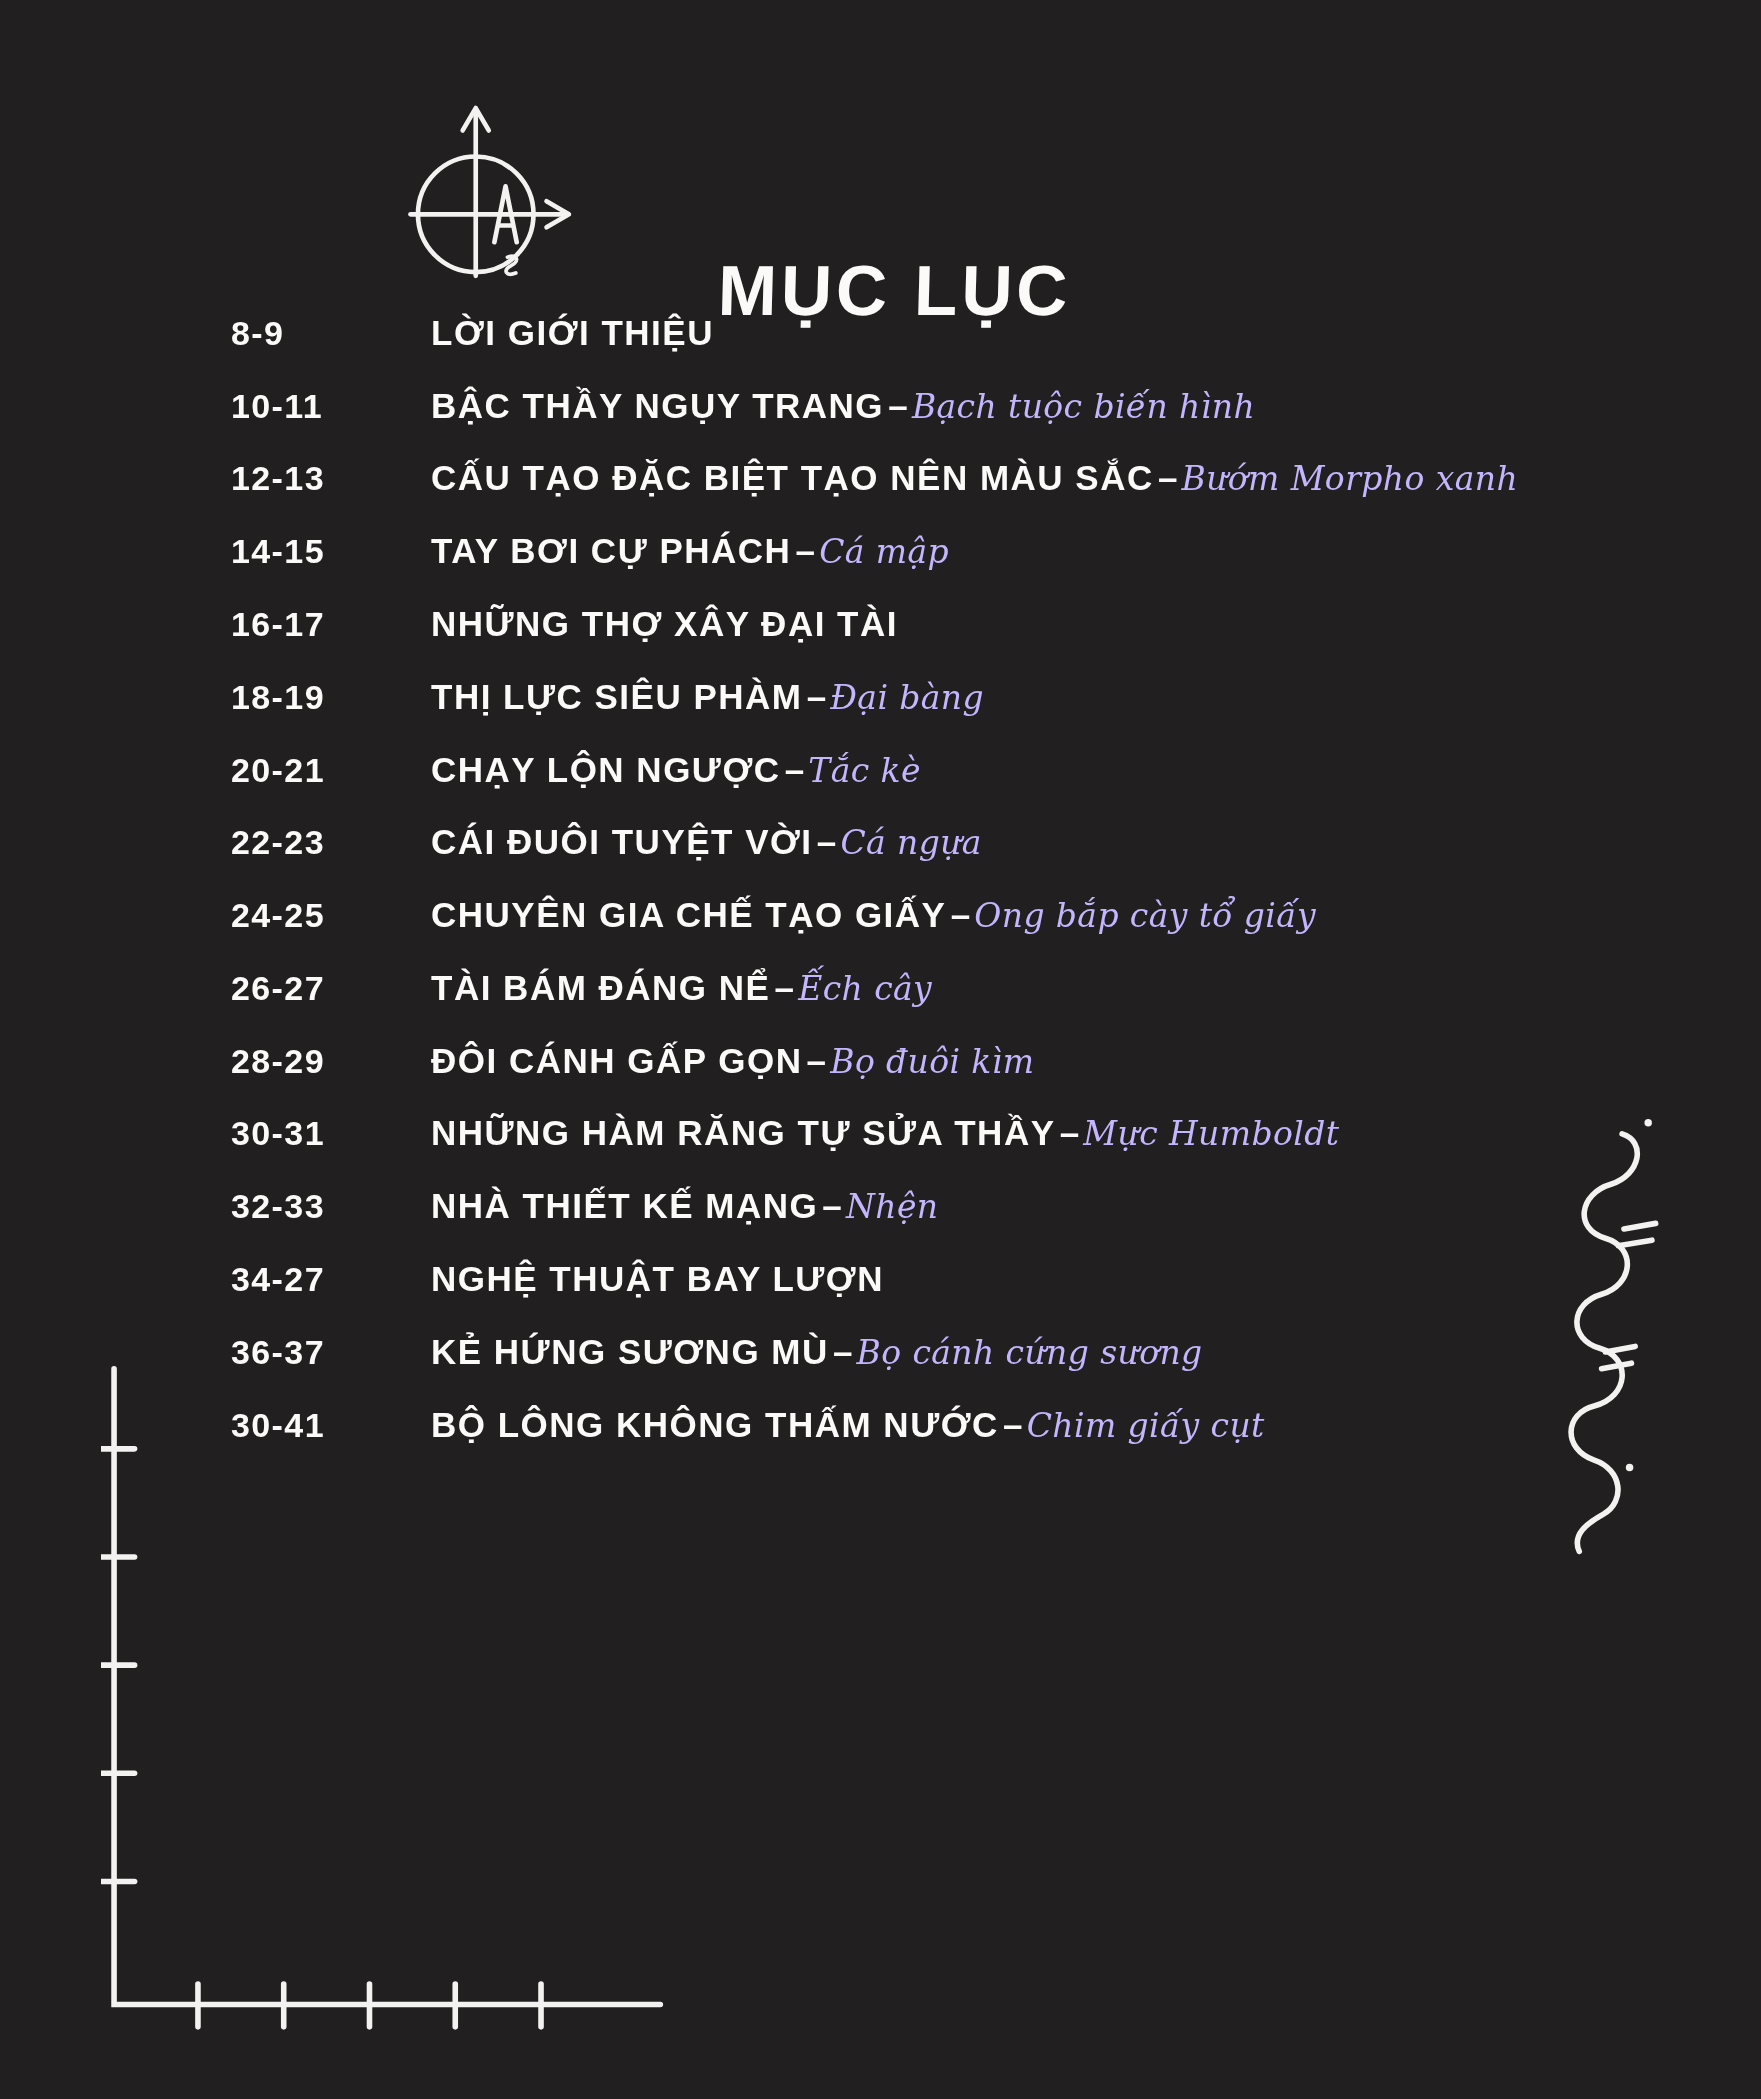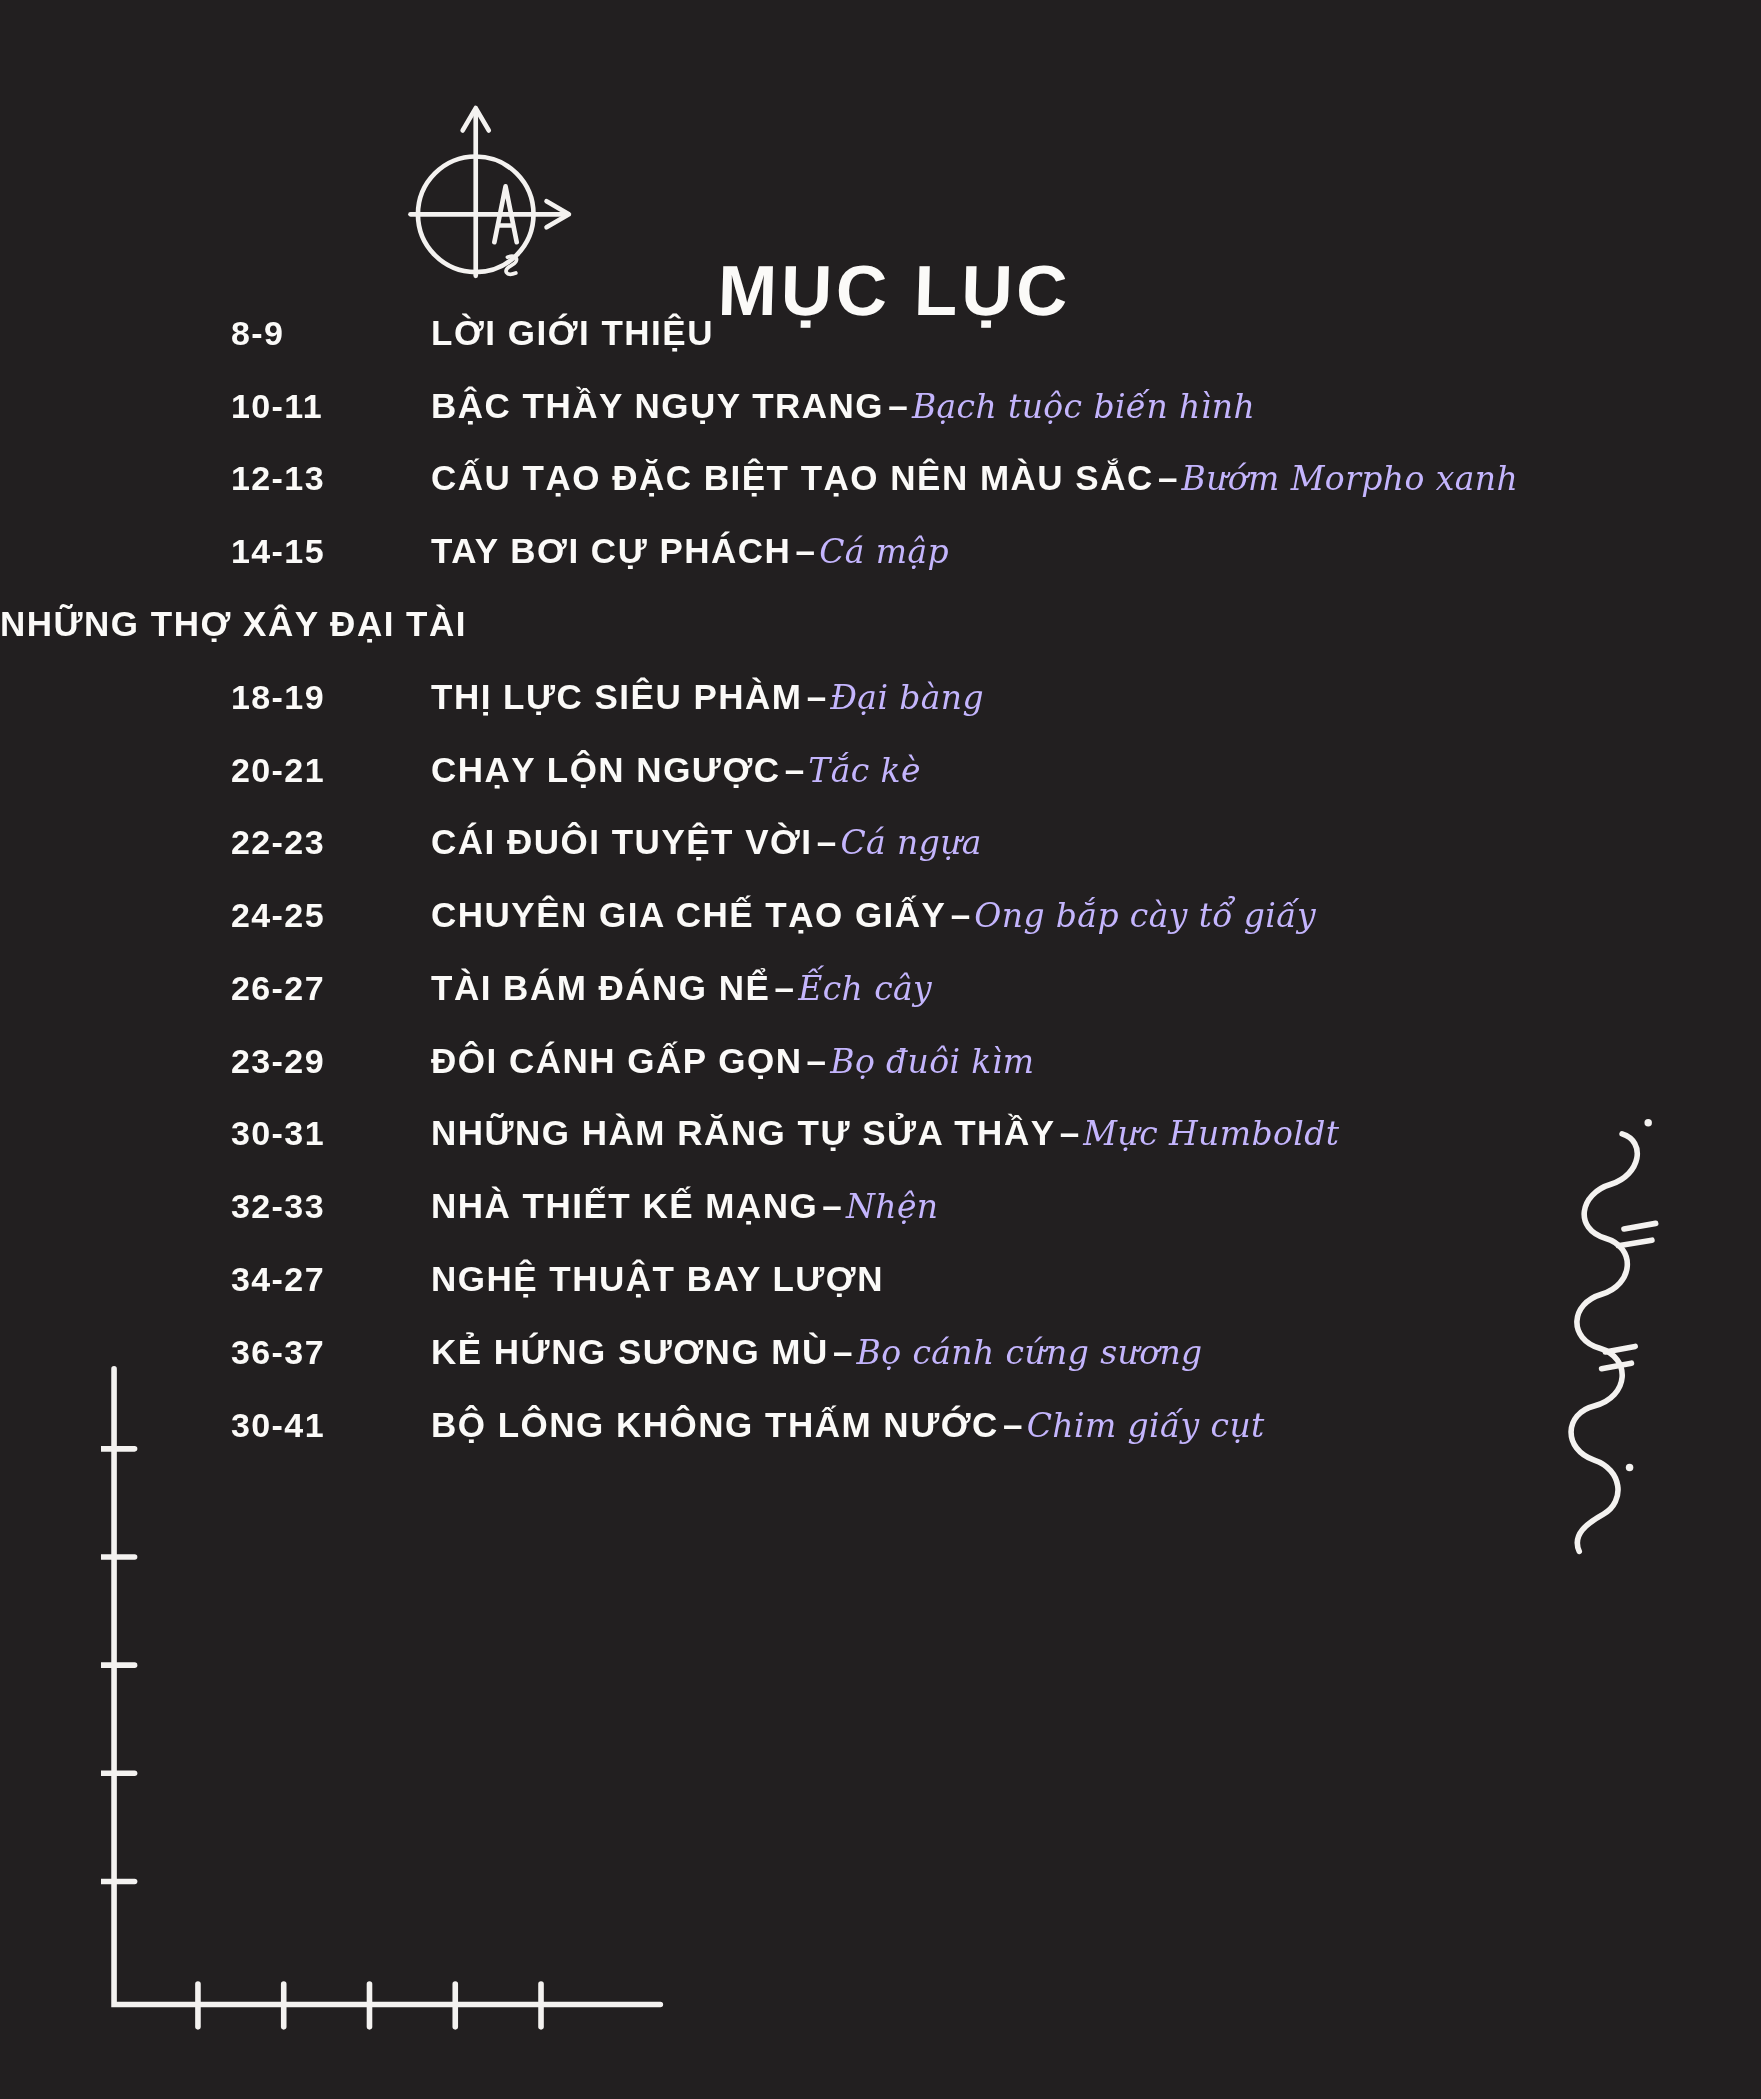--- a/index.html
+++ b/index.html
@@ -143,20 +143,21 @@
       </div>
       <div class="toc-row">
         <div class="pages">12-13</div>
         <div class="entry"><span class="main">CẤU TẠO ĐẶC BIỆT TẠO NÊN MÀU SẮC</span> <span class="dash">–</span> <span class="sub">Bướm Morpho xanh</span></div>
       </div>
       <div class="toc-row">
         <div class="pages">14-15</div>
         <div class="entry"><span class="main">TAY BƠI CỰ PHÁCH</span> <span class="dash">–</span> <span class="sub">Cá mập</span></div>
       </div>
       <div class="toc-row">
+        <div class="pages">16-17</div>
         <div class="entry"><span class="main">NHỮNG THỢ XÂY ĐẠI TÀI</span></div>
       </div>
       <div class="toc-row">
         <div class="pages">18-19</div>
         <div class="entry"><span class="main">THỊ LỰC SIÊU PHÀM</span> <span class="dash">–</span> <span class="sub">Đại bàng</span></div>
       </div>
       <div class="toc-row">
         <div class="pages">20-21</div>
         <div class="entry"><span class="main">CHẠY LỘN NGƯỢC</span> <span class="dash">–</span> <span class="sub">Tắc kè</span></div>
       </div>
@@ -166,21 +167,21 @@
       </div>
       <div class="toc-row">
         <div class="pages">24-25</div>
         <div class="entry"><span class="main">CHUYÊN GIA CHẾ TẠO GIẤY</span> <span class="dash">–</span> <span class="sub">Ong bắp cày tổ giấy</span></div>
       </div>
       <div class="toc-row">
         <div class="pages">26-27</div>
         <div class="entry"><span class="main">TÀI BÁM ĐÁNG NỂ</span> <span class="dash">–</span> <span class="sub">Ếch cây</span></div>
       </div>
       <div class="toc-row">
-        <div class="pages">23-29</div>
+        <div class="pages">28-29</div>
         <div class="entry"><span class="main">ĐÔI CÁNH GẤP GỌN</span> <span class="dash">–</span> <span class="sub">Bọ đuôi kìm</span></div>
       </div>
       <div class="toc-row">
         <div class="pages">30-31</div>
         <div class="entry"><span class="main">NHỮNG HÀM RĂNG TỰ SỬA THẦY</span> <span class="dash">–</span> <span class="sub">Mực Humboldt</span></div>
       </div>
       <div class="toc-row">
         <div class="pages">32-33</div>
         <div class="entry"><span class="main">NHÀ THIẾT KẾ MẠNG</span> <span class="dash">–</span> <span class="sub">Nhện</span></div>
       </div>

